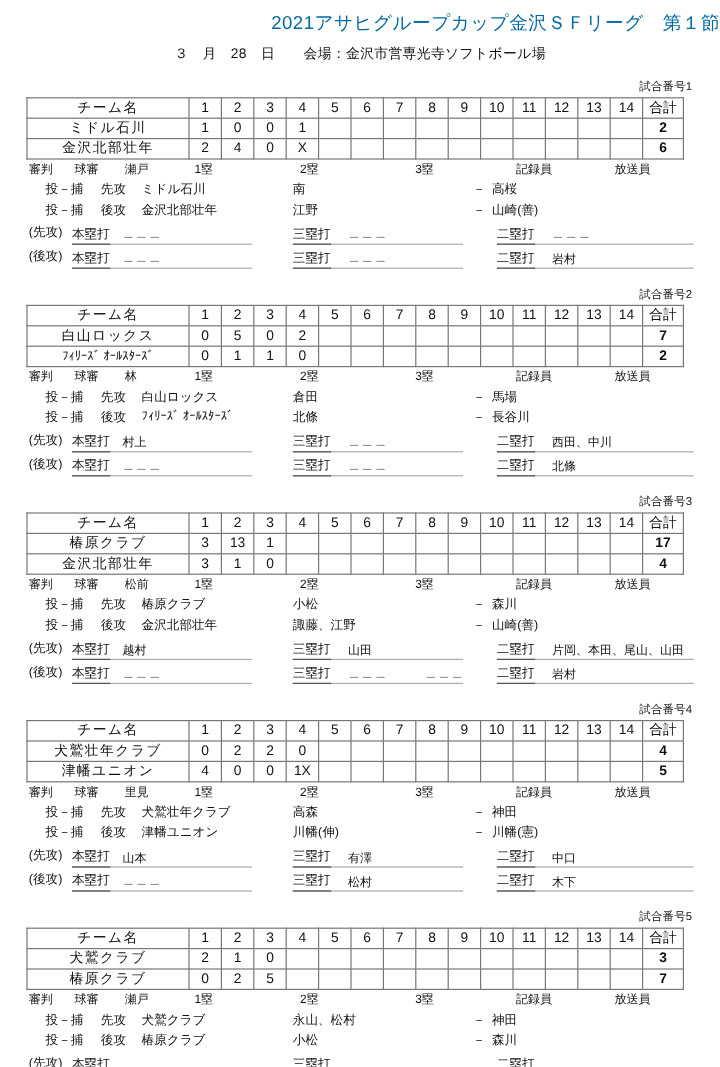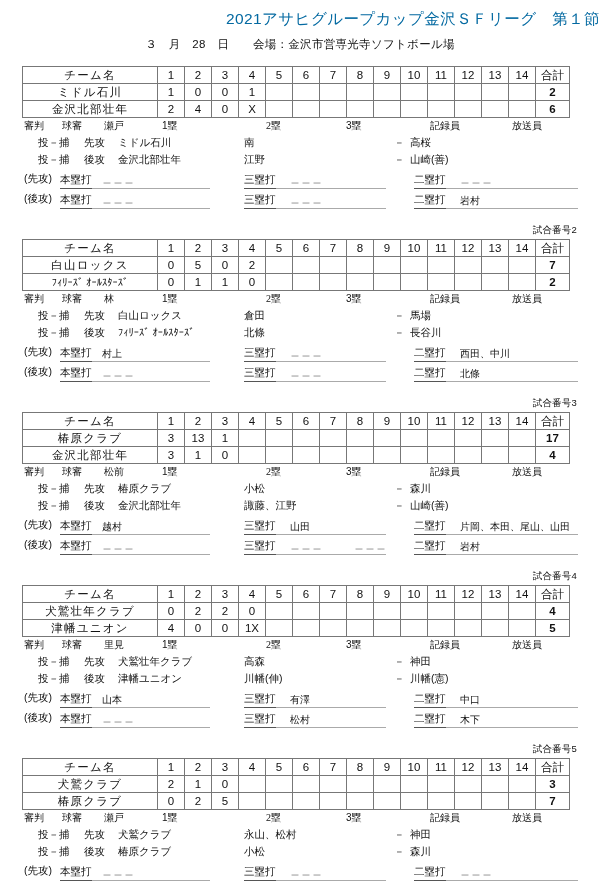--- a/index.html
+++ b/index.html
@@ -80,21 +80,21 @@
     height: 17px;
     font-size: 10px;
     color: #111;
     margin-top: 1px;
   }
   .officials span { position: absolute; top: 0; white-space: pre; }
   .of-label   { left: 2px; }
   .of-kyushin { left: 40px; }
   .of-umpire  { left: 82px; }
   .of-b1      { left: 140px; }
-  .of-b2      { left: 244px; font-family: Liberation Serif, serif; }
+  .of-b2      { left: 228px; }
   .of-b3      { left: 324px; }
   .of-scorer  { left: 408px; }
   .of-announce{ left: 490px; }
 
   
   .battery {
     position: relative;
     height: 17px;
     font-size: 10.5px;
     color: #111;
@@ -148,20 +148,21 @@
   .g-3b .val2 { left: 110px; }
 </style>
 </head>
 <body>
 
 <div class="doc-title">2021アサヒグループカップ金沢ＳＦリーグ　第１節</div>
 <div class="doc-subtitle">３　月　28　日　　会場：金沢市営専光寺ソフトボール場</div>
 
 <div id="games-root">
     <div class="game">
+      <div class="game-no">試合番号1</div>
       <table class="score">
         <tbody>
           <tr>
             <td class="team-col head">チーム名</td>
             <td class="inn-col head">1</td>
             <td class="inn-col head">2</td>
             <td class="inn-col head">3</td>
             <td class="inn-col head">4</td>
             <td class="inn-col head">5</td>
             <td class="inn-col head">6</td>

